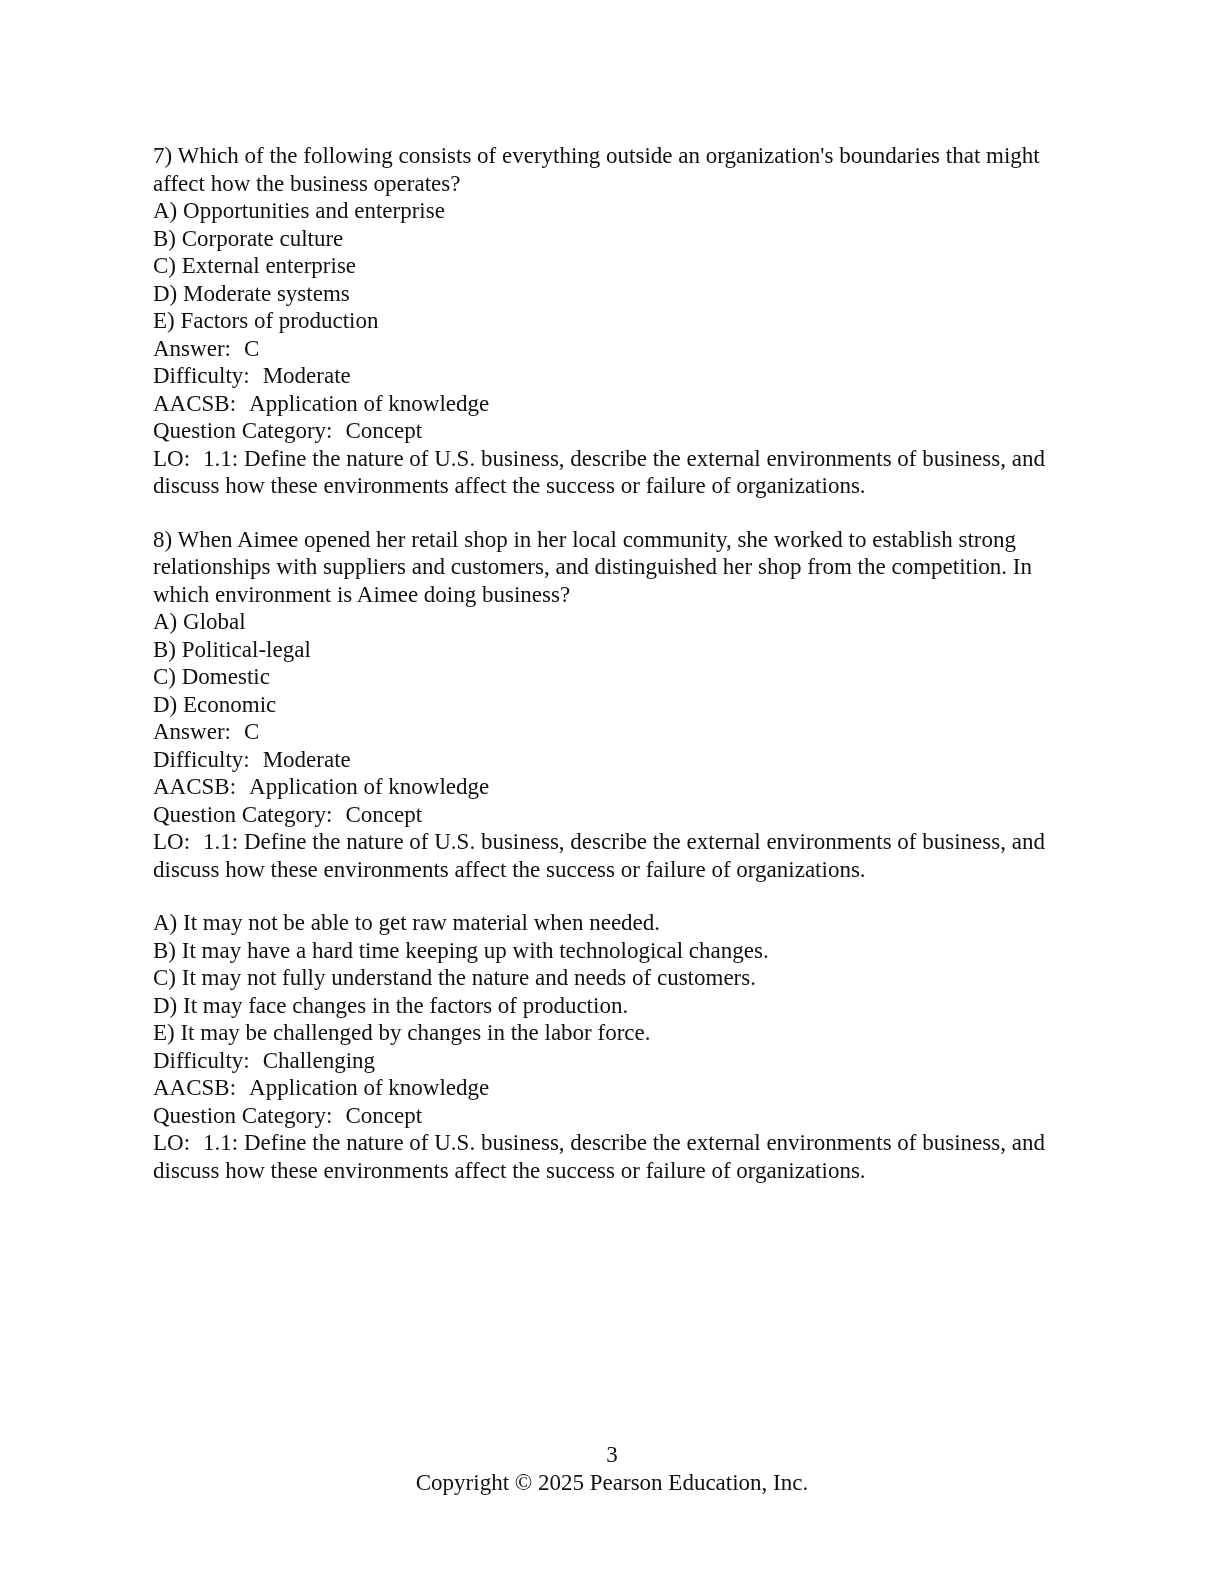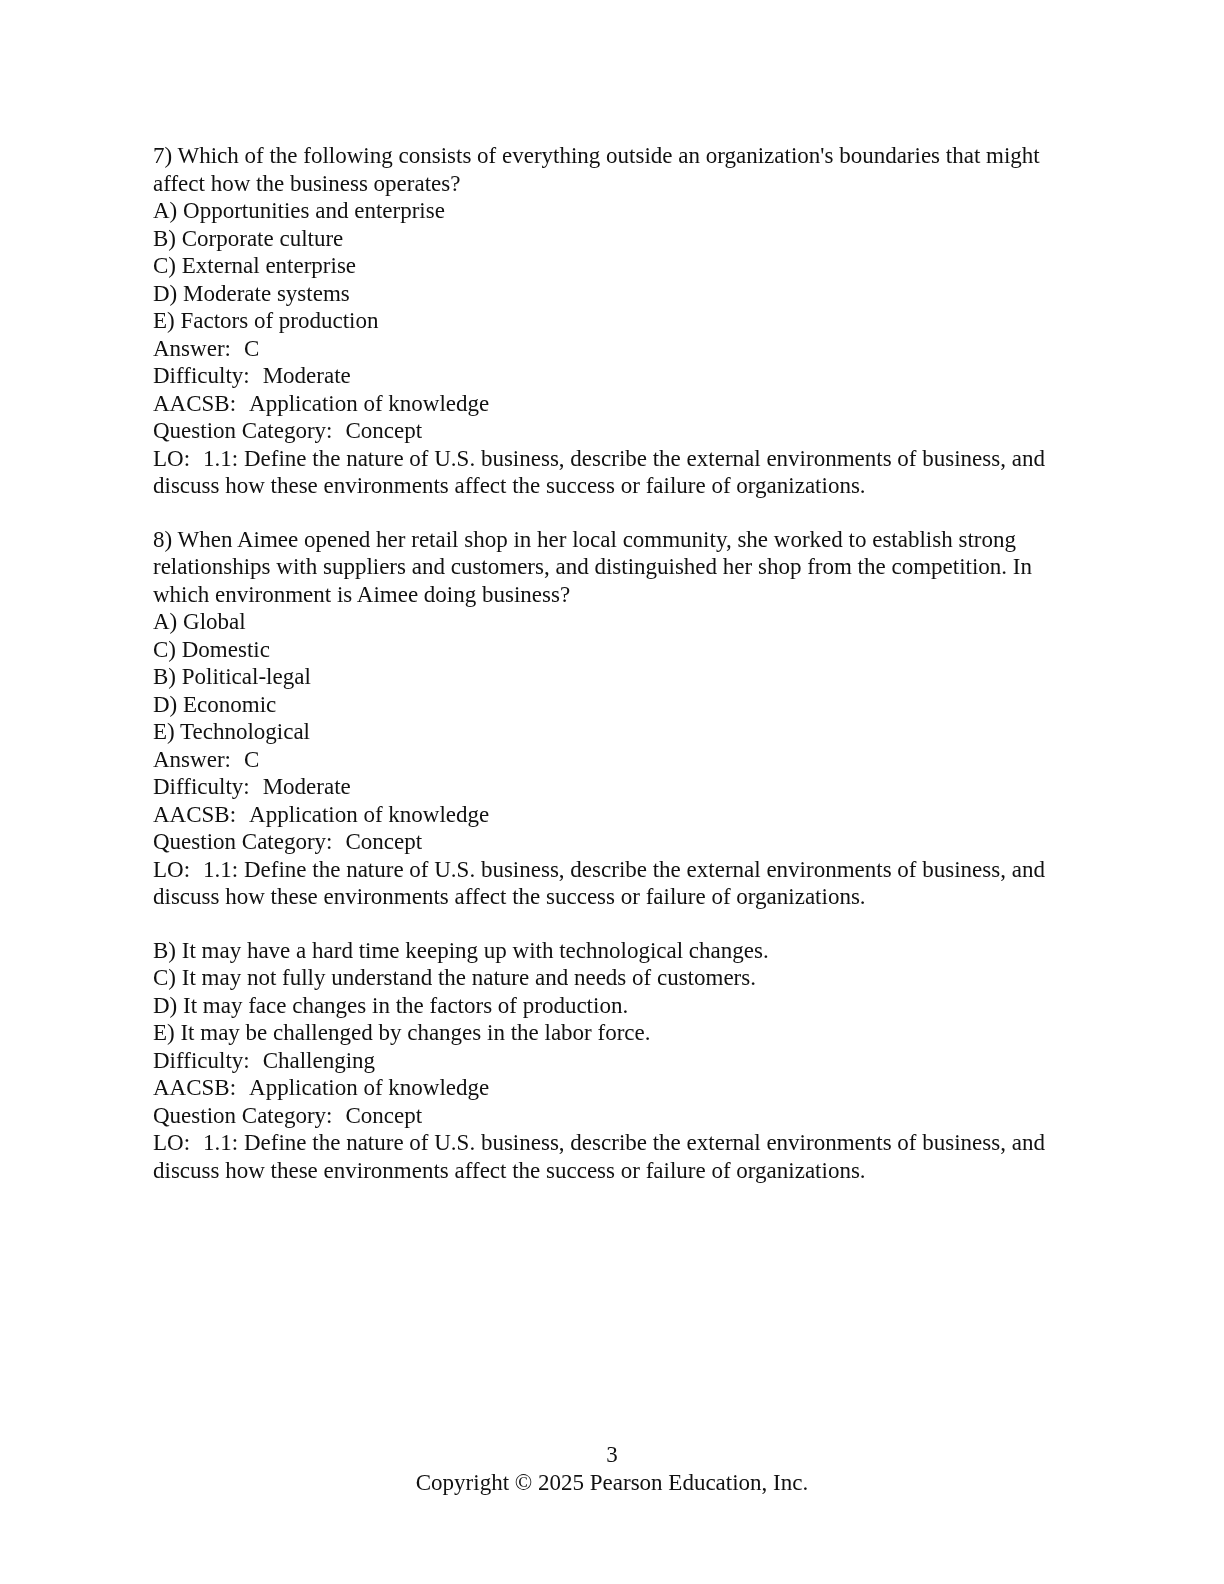--- a/index.html
+++ b/index.html
@@ -60,32 +60,32 @@
     <p class="line"><span class="lbl">Answer:</span><span class="val">C</span></p>
     <p class="line"><span class="lbl">Difficulty:</span><span class="val">Moderate</span></p>
     <p class="line"><span class="lbl">AACSB:</span><span class="val">Application of knowledge</span></p>
     <p class="line"><span class="lbl">Question Category:</span><span class="val">Concept</span></p>
     <p class="line"><span class="lbl">LO:</span><span class="val">1.1: Define the nature of U.S. business, describe the external environments of business, and discuss how these environments affect the success or failure of organizations.</span></p>
   </section>
 
   <section class="question">
     <p class="stem">8) When Aimee opened her retail shop in her local community, she worked to establish strong relationships with suppliers and customers, and distinguished her shop from the competition. In which environment is Aimee doing business?</p>
     <p class="line">A) Global</p>
+    <p class="line">B) Political-legal</p>
     <p class="line">C) Domestic</p>
-    <p class="line">B) Political-legal</p>
     <p class="line">D) Economic</p>
-    <p class="line">E) Technological</p>
     <p class="line"><span class="lbl">Answer:</span><span class="val">C</span></p>
     <p class="line"><span class="lbl">Difficulty:</span><span class="val">Moderate</span></p>
     <p class="line"><span class="lbl">AACSB:</span><span class="val">Application of knowledge</span></p>
     <p class="line"><span class="lbl">Question Category:</span><span class="val">Concept</span></p>
     <p class="line"><span class="lbl">LO:</span><span class="val">1.1: Define the nature of U.S. business, describe the external environments of business, and discuss how these environments affect the success or failure of organizations.</span></p>
   </section>
 
   <section class="question">
+    <p class="line">A) It may not be able to get raw material when needed.</p>
     <p class="line">B) It may have a hard time keeping up with technological changes.</p>
     <p class="line">C) It may not fully understand the nature and needs of customers.</p>
     <p class="line">D) It may face changes in the factors of production.</p>
     <p class="line">E) It may be challenged by changes in the labor force.</p>
     <p class="line"><span class="lbl">Difficulty:</span><span class="val">Challenging</span></p>
     <p class="line"><span class="lbl">AACSB:</span><span class="val">Application of knowledge</span></p>
     <p class="line"><span class="lbl">Question Category:</span><span class="val">Concept</span></p>
     <p class="line"><span class="lbl">LO:</span><span class="val">1.1: Define the nature of U.S. business, describe the external environments of business, and discuss how these environments affect the success or failure of organizations.</span></p>
   </section>
 

